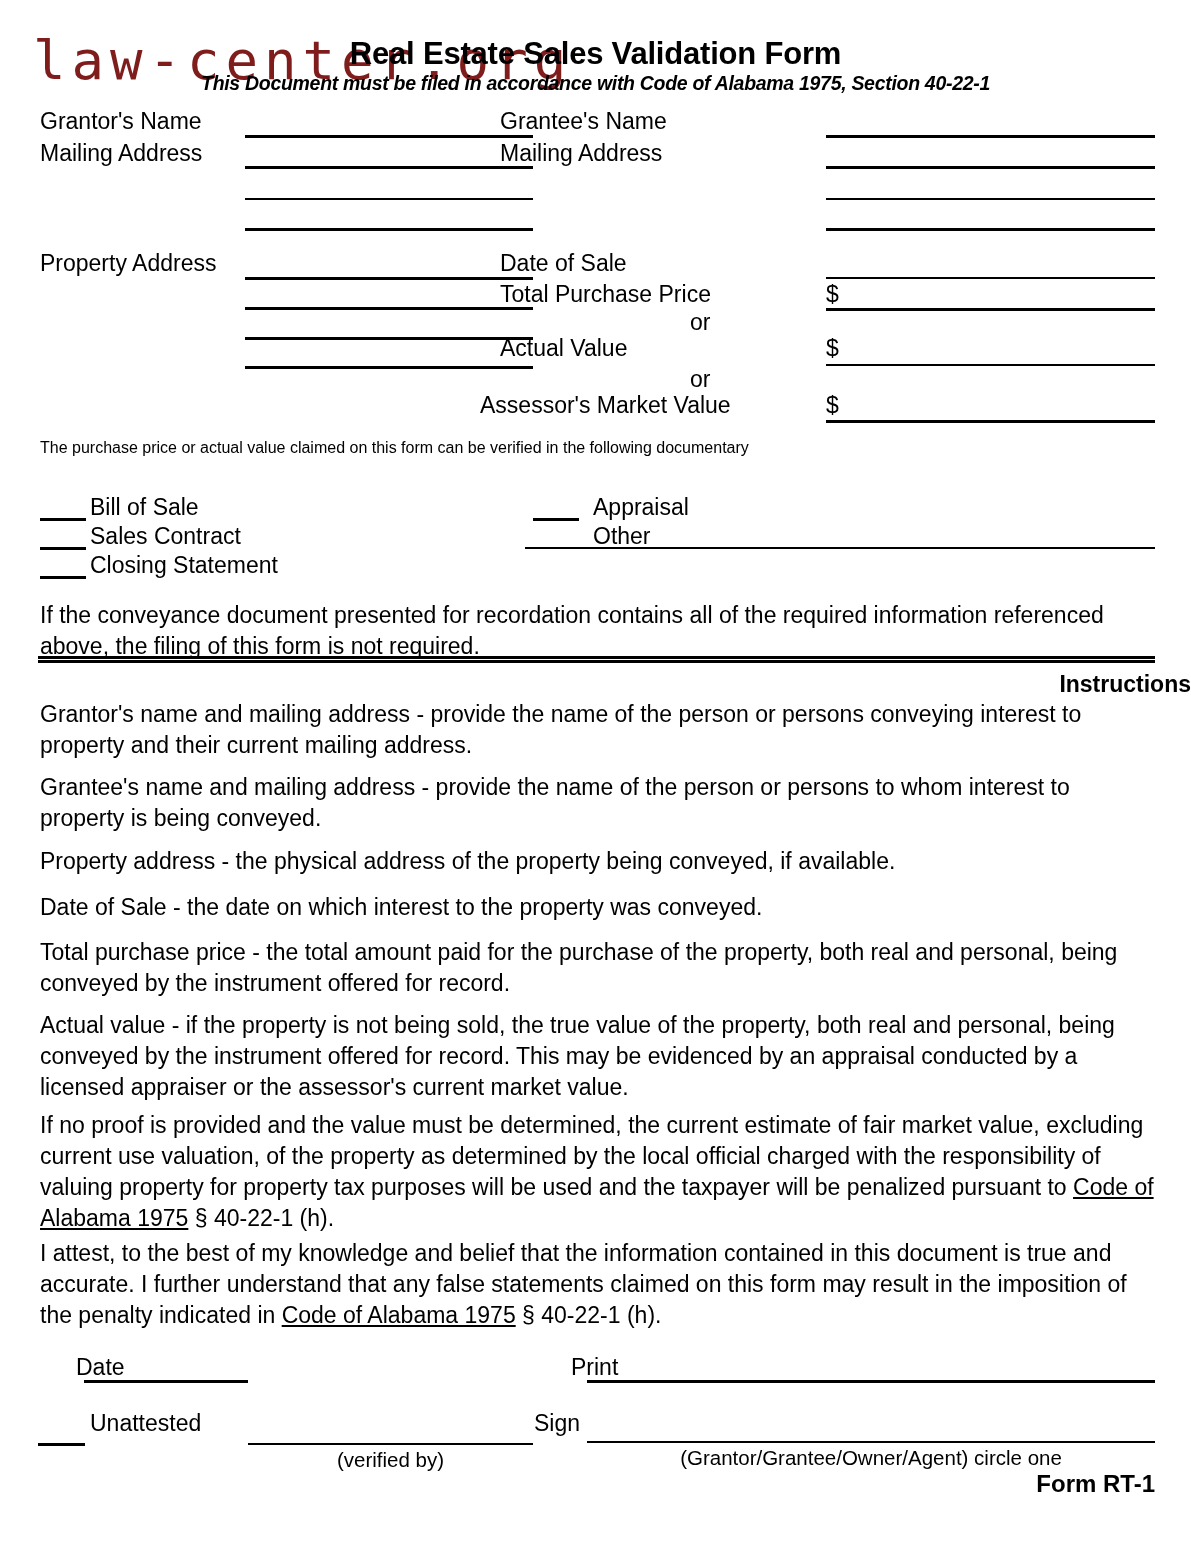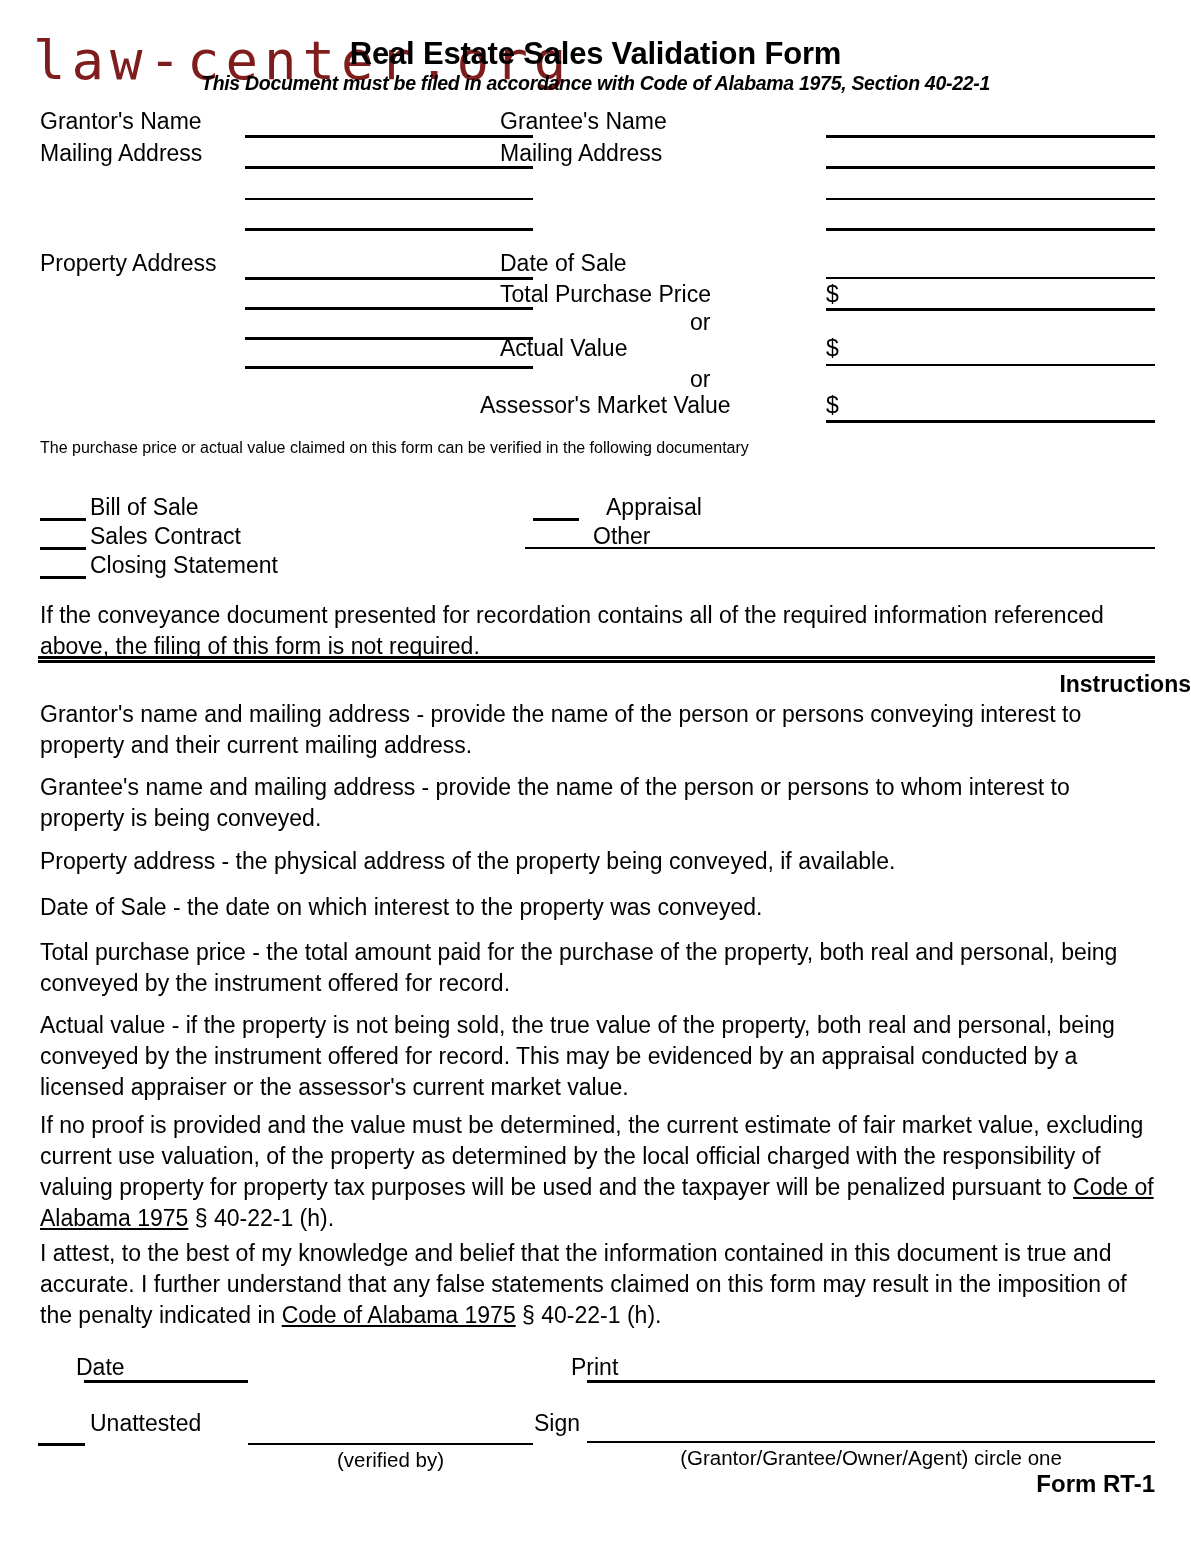--- a/index.html
+++ b/index.html
@@ -169,21 +169,21 @@
   <div class="rule" style="left:40px; top:518px; width:46px;"></div>
   <div class="lbl" style="left:90px; top:496px;">Bill of Sale</div>
 
   <div class="rule" style="left:40px; top:547px; width:46px;"></div>
   <div class="lbl" style="left:90px; top:525px;">Sales Contract</div>
 
   <div class="rule" style="left:40px; top:576px; width:46px;"></div>
   <div class="lbl" style="left:90px; top:554px;">Closing Statement</div>
 
   <div class="rule" style="left:533px; top:518px; width:46px;"></div>
-  <div class="lbl" style="left:593px; top:496px;margin-left:13px;">Appraisal</div>
+  <div class="lbl" style="left:593px; top:496px;">Appraisal</div>
 
   <div class="lbl" style="left:593px; top:525px;">Other</div>
   <div class="rule thin" style="left:525px; top:547px; width:630px;"></div>
 
   <div class="para" style="top:600px;">If the conveyance document presented for recordation contains all of the required information referenced above, the filing of this form is not required.</div>
 
   <div class="double-rule" style="top:656px;"></div>
   <div class="instructions-head">Instructions</div>
 
   <div class="para" style="top:699px;">Grantor's name and mailing address - provide the name of the person or persons conveying interest to property and their current mailing address.</div>

